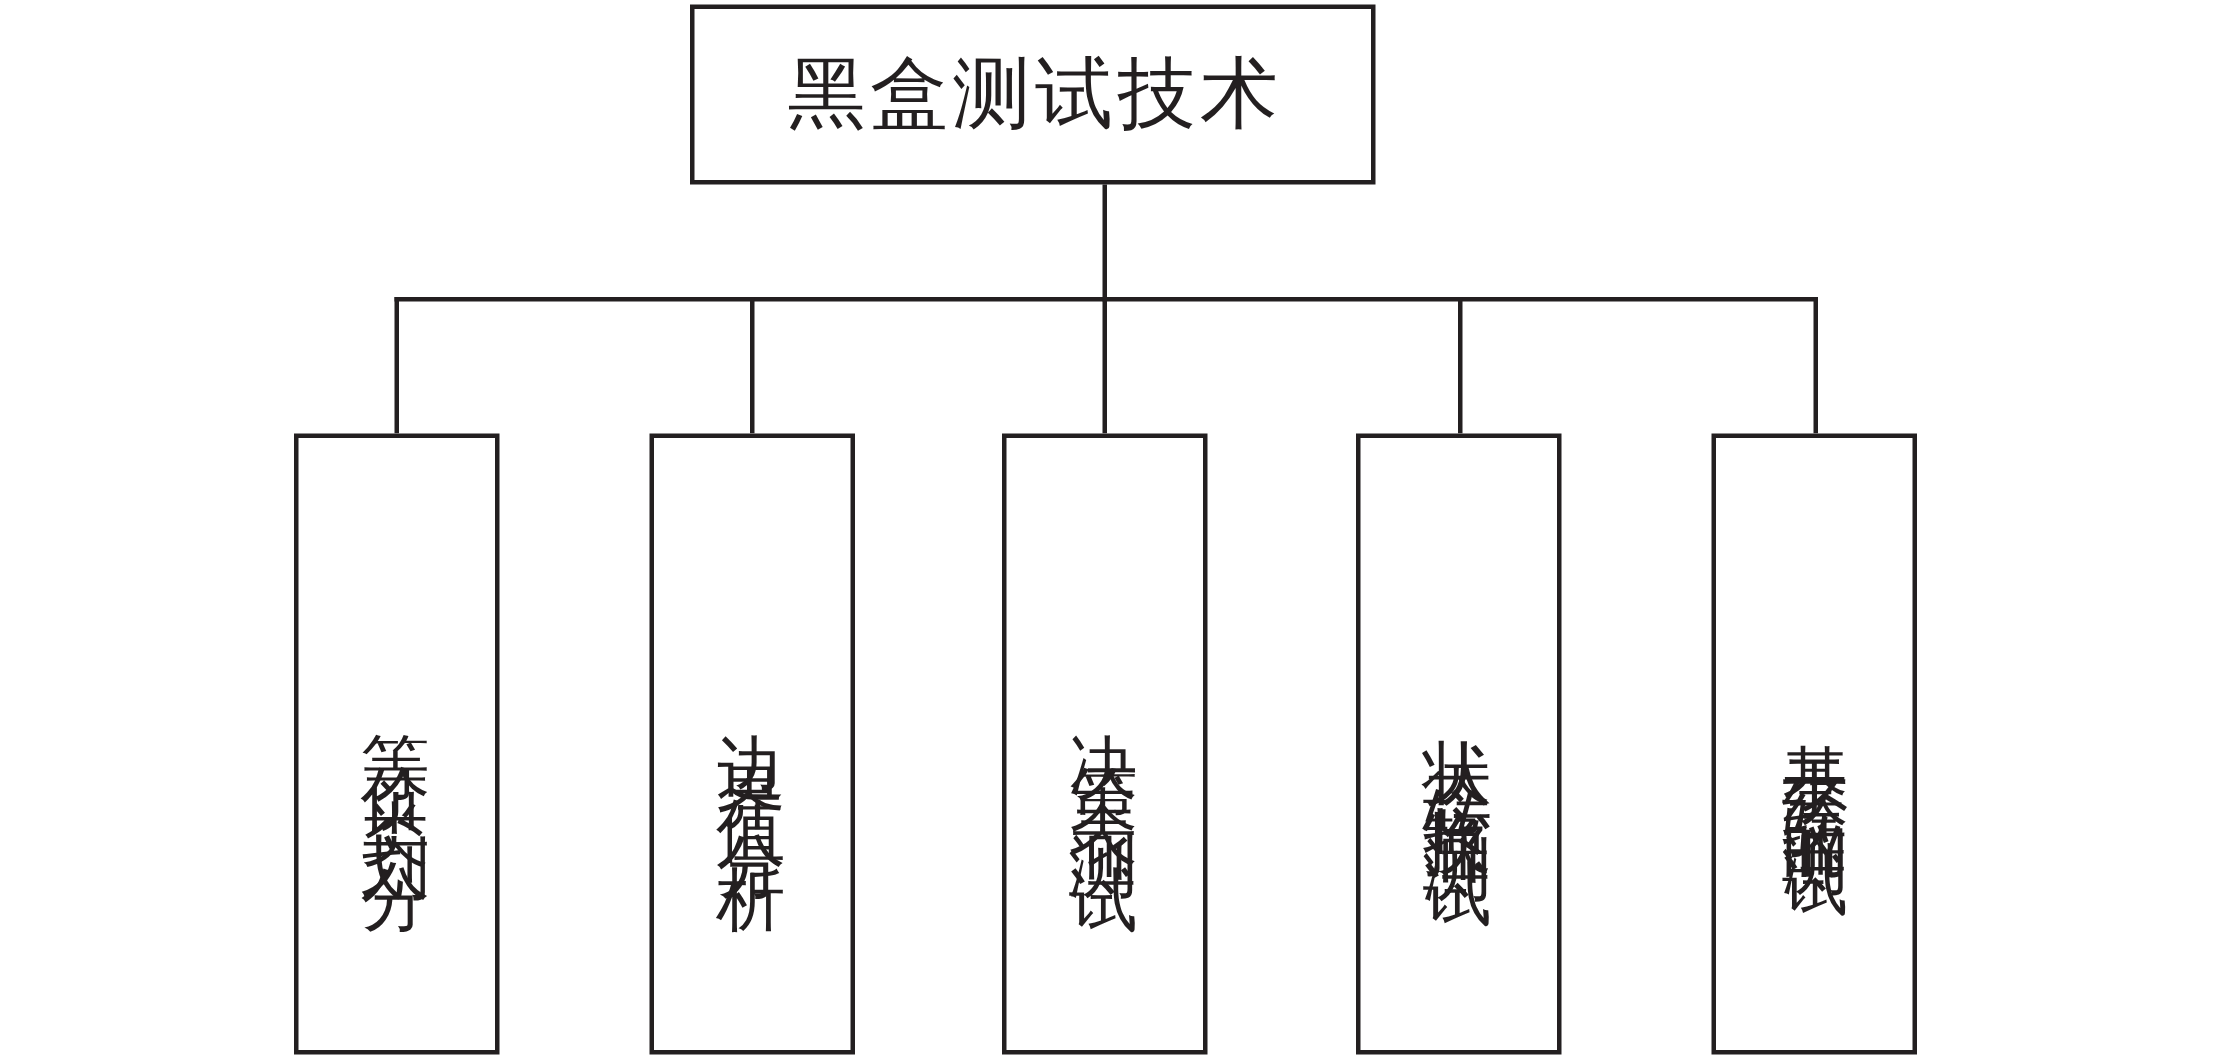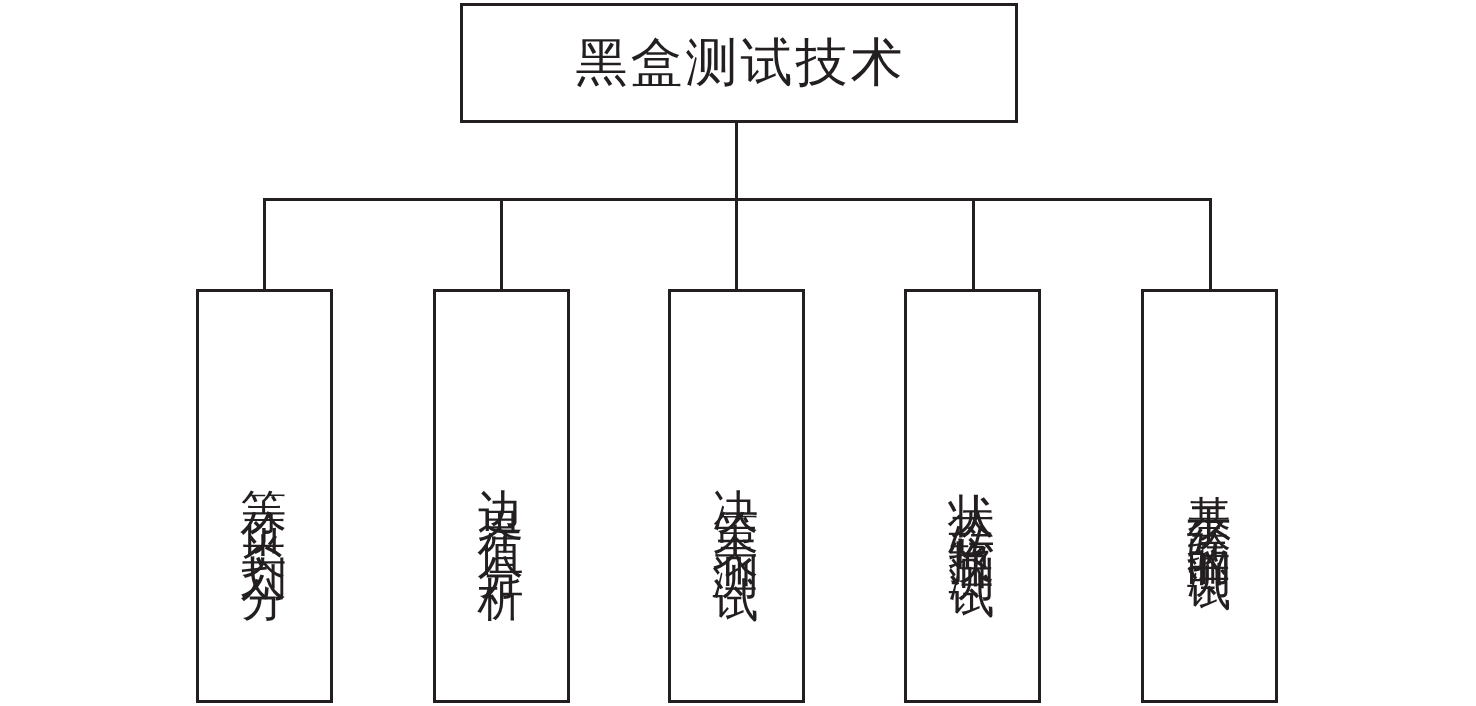--- a/index.html
+++ b/index.html
@@ -20,21 +20,21 @@
     font-family: "DejaVu Serif", "Liberation Serif", serif;
     color: var(--line);
     overflow: hidden;
   }
 
   
   .node-root {
     position: absolute;
     left: 460px;
     top: 3px;
-    width: 558px;
+    width: 457px;
     height: 120px;
     border: 3px solid var(--line);
     background: var(--bg);
     display: flex;
     align-items: center;
     justify-content: center;
   }
   .node-root .hlabel {
     font-size: 52px;
     letter-spacing: 3px;

